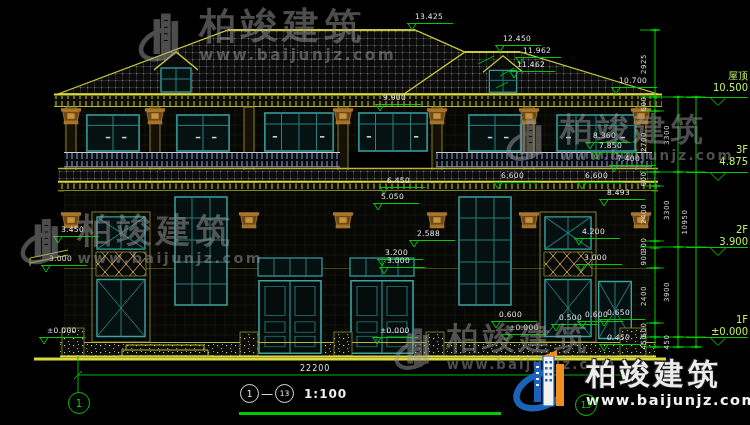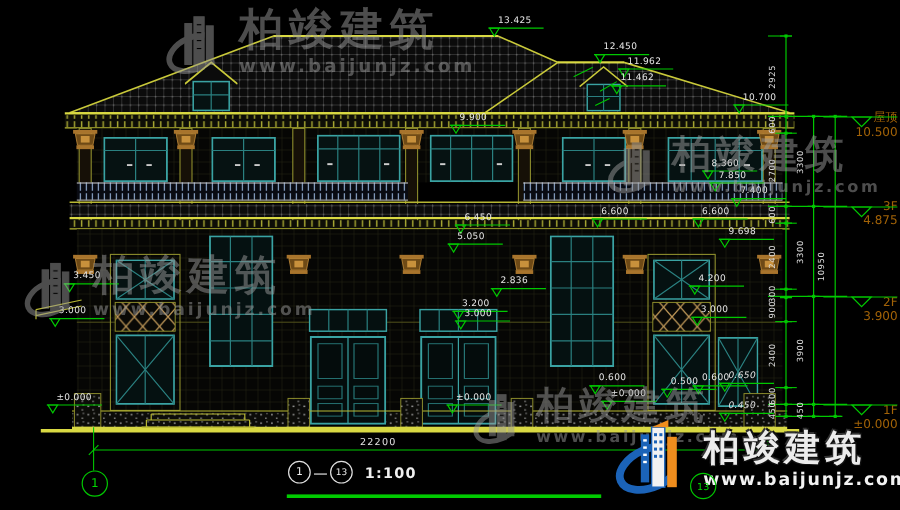--- a/index.html
+++ b/index.html
@@ -7,21 +7,21 @@
          font-family:"DejaVu Sans","Liberation Sans",sans-serif;}
   .abs{position:absolute;left:0;top:0;}
   
   .lm{position:absolute;width:50px;height:20px;pointer-events:none;}
   .lm svg{position:absolute;left:0;top:0;stroke:#00c800;fill:none;stroke-width:1;}
   .lm span{position:absolute;left:9px;top:0;font-size:7.5px;color:#e6e6e6;letter-spacing:.3px;white-space:nowrap;}
   
   .vdim{position:absolute;transform:translate(-50%,-50%) rotate(-90deg);font-size:7px;
         color:#dcdcdc;white-space:nowrap;letter-spacing:.5px;}
   
-  .fl{position:absolute;width:50px;text-align:right;color:#a16207;line-height:1.15;margin-top:23px;}
+  .fl{position:absolute;width:50px;text-align:right;color:#bef264;line-height:1.15;}
   .fl .fn{display:block;font-size:10px;}
   .fl .fe{display:block;font-size:10px;}
   .flsym{position:absolute;stroke:#00c800;fill:none;stroke-width:1;}
   
   .wm{position:absolute;display:flex;align-items:flex-start;gap:10px;opacity:.5;color:#9a9a9a;
       transform-origin:left top;pointer-events:none;}
   .wm-logo{flex:0 0 auto;stroke:#9a9a9a;fill:#9a9a9a;}
   .wm-text{display:flex;flex-direction:column;}
   .wm-brand{font-size:36px;font-weight:bold;letter-spacing:5px;line-height:1.05;white-space:nowrap;}
   .wm-url{font-size:15px;font-weight:bold;letter-spacing:2.5px;margin-top:1px;white-space:nowrap;}
@@ -410,42 +410,42 @@
         <line x1="1" y1="11.5" x2="47" y2="11.5"></line>
         <polygon points="2,11.5 10,11.5 6,18"></polygon>
       </svg>
       <span>6.450</span>
     </div>
     <div class="lm" style="left: 598px; top: 188px;">
       <svg width="50" height="20">
         <line x1="1" y1="11.5" x2="47" y2="11.5"></line>
         <polygon points="2,11.5 10,11.5 6,18"></polygon>
       </svg>
-      <span>9.698</span>
+      <span>8.493</span>
     </div>
     <div class="lm" style="left: 372px; top: 192px;">
       <svg width="50" height="20">
         <line x1="1" y1="11.5" x2="47" y2="11.5"></line>
         <polygon points="2,11.5 10,11.5 6,18"></polygon>
       </svg>
       <span>5.050</span>
     </div>
     <div class="lm" style="left: 573px; top: 227px;">
       <svg width="50" height="20">
         <line x1="1" y1="11.5" x2="47" y2="11.5"></line>
         <polygon points="2,11.5 10,11.5 6,18"></polygon>
       </svg>
       <span>4.200</span>
     </div>
     <div class="lm" style="left: 408px; top: 229px;">
       <svg width="50" height="20">
         <line x1="1" y1="11.5" x2="47" y2="11.5"></line>
         <polygon points="2,11.5 10,11.5 6,18"></polygon>
       </svg>
-      <span>2.836</span>
+      <span>2.588</span>
     </div>
     <div class="lm" style="left: 52px; top: 225px;">
       <svg width="50" height="20">
         <line x1="1" y1="11.5" x2="47" y2="11.5"></line>
         <polygon points="2,11.5 10,11.5 6,18"></polygon>
       </svg>
       <span>3.450</span>
     </div>
     <div class="lm" style="left: 376px; top: 248px;">
       <svg width="50" height="20">
@@ -489,21 +489,21 @@
       </svg>
       <span>0.500</span>
     </div>
     <div class="lm" style="left: 576px; top: 310px;">
       <svg width="50" height="20">
         <line x1="1" y1="11.5" x2="47" y2="11.5"></line>
         <polygon points="2,11.5 10,11.5 6,18"></polygon>
       </svg>
       <span>0.600</span>
     </div>
-    <div class="lm" style="left: 598px; top: 308px; font-style: italic;">
+    <div class="lm" style="left: 598px; top: 308px;">
       <svg width="50" height="20">
         <line x1="1" y1="11.5" x2="47" y2="11.5"></line>
         <polygon points="2,11.5 10,11.5 6,18"></polygon>
       </svg>
       <span>0.650</span>
     </div>
     <div class="lm" style="left: 598px; top: 333px; font-style: italic;">
       <svg width="50" height="20">
         <line x1="1" y1="11.5" x2="47" y2="11.5"></line>
         <polygon points="2,11.5 10,11.5 6,18"></polygon>

